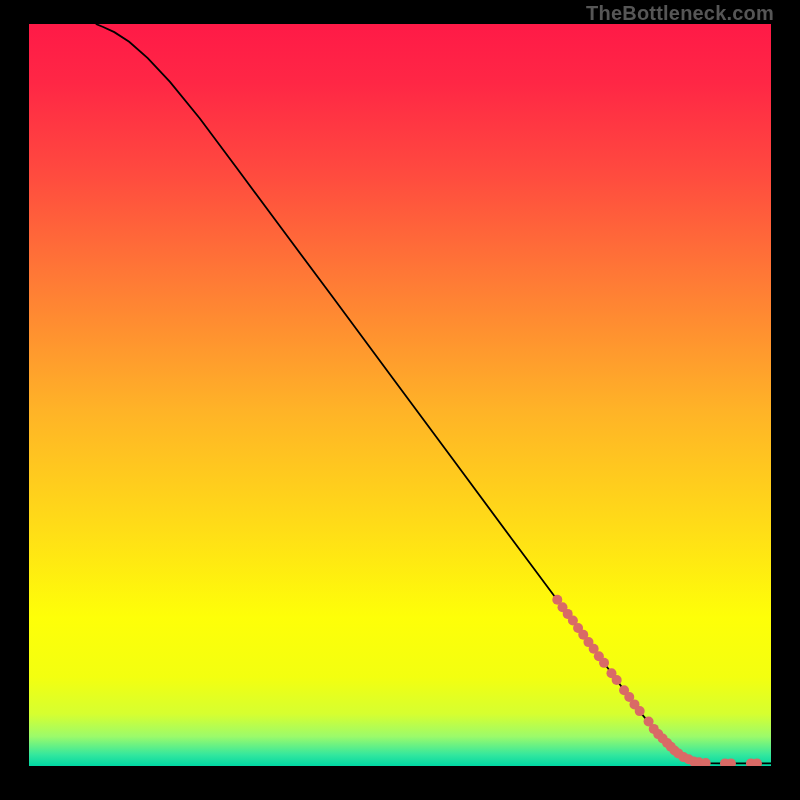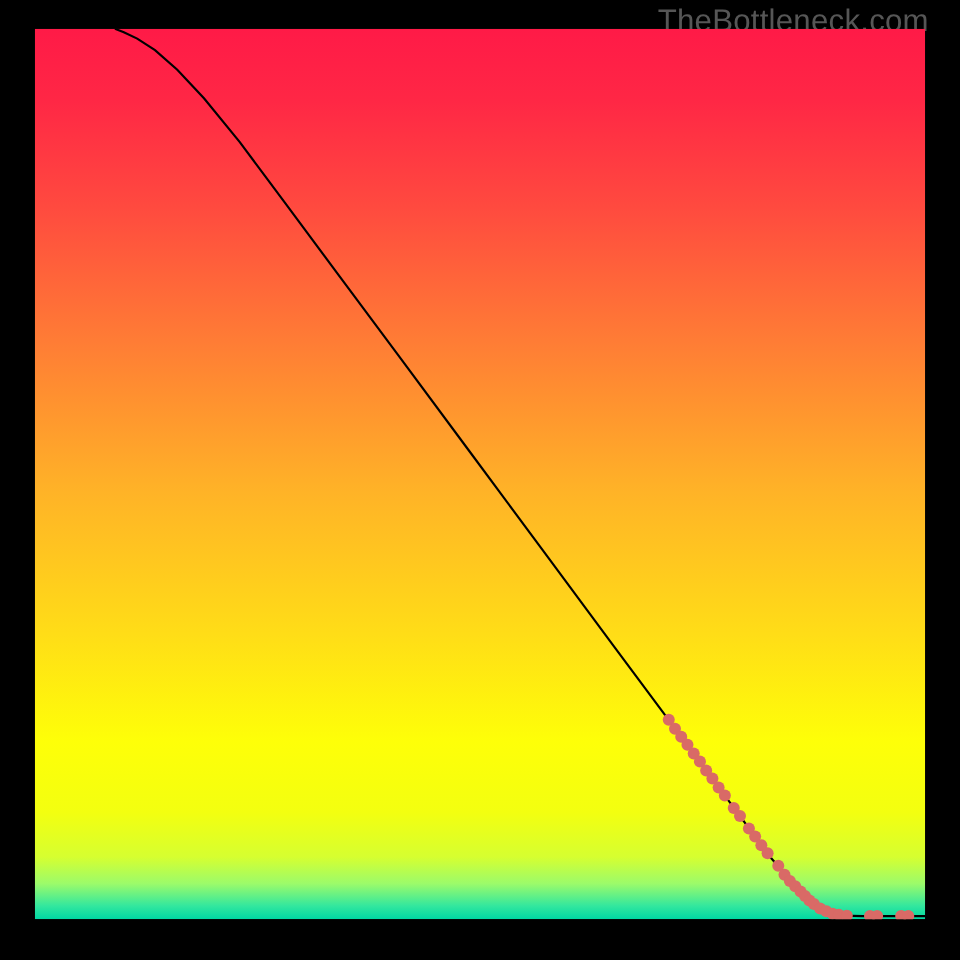--- a/index.html
+++ b/index.html
@@ -22,24 +22,24 @@
     left: 0;
     top: 0;
     width: 742px;
     height: 742px;
   }
   .watermark {
     position: absolute;
     top: 2px;
     right: 26px;
     font-family: Arial, Helvetica, sans-serif;
-    font-size: 26px;
+    font-size: 20px;
     color: #565656;
     letter-spacing: 0.2px;
-    font-weight: 400;
+    font-weight: 700;
   }
   svg {
     position: absolute;
     left: 0;
     top: 0;
   }
 </style>
 </head>
 <body>
 

